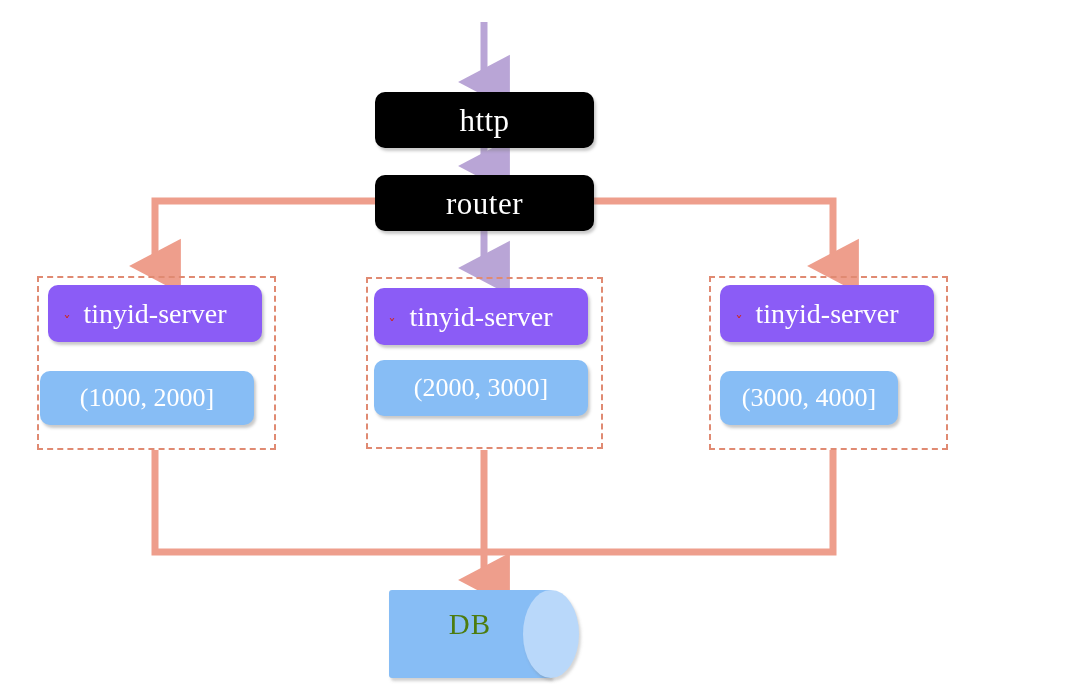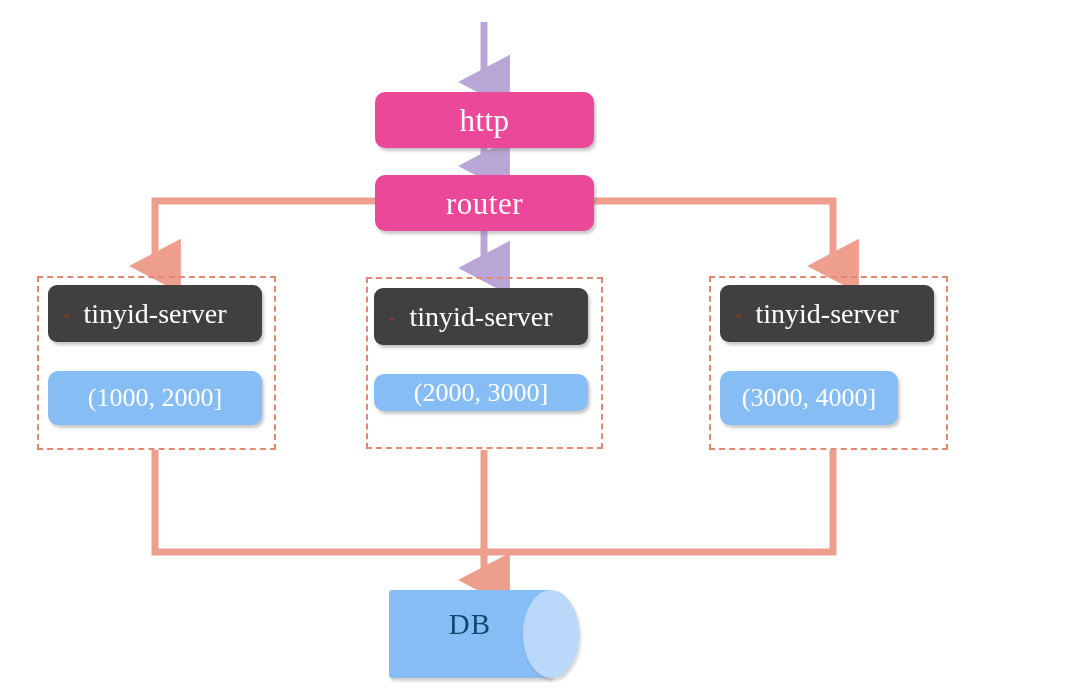--- a/index.html
+++ b/index.html
@@ -39,29 +39,28 @@
     align-items: center;
     justify-content: center;
     color: #ffffff;
     text-align: center;
     line-height: 1;
     box-shadow: 2px 3px 3px rgba(120,120,120,0.40);
     user-select: none;
   }
 
   .node-http, .node-router {
-    background: #ec4899;
+    background: #000000;
     font-size: 31px;
     letter-spacing: 0.5px;
   }
 
   .node-server {
-    background: #404040;
+    background: #8b5cf6;
     font-size: 28px;
-    border-radius: 9px;
   }
 
   .node-range {
     background: #87bdf5;
     font-size: 26px;
   }
 
   
   .group-box {
     position: absolute;
@@ -113,21 +112,21 @@
   }
   .db-label {
     position: absolute;
     left: 0;
     top: 0;
     width: 162px;
     height: 68px;
     display: flex;
     align-items: center;
     justify-content: center;
-    color: #0c4a6e;
+    color: #4d7c0f;
     font-size: 29px;
     letter-spacing: 1px;
     user-select: none;
   }
 </style>
 </head>
 <body>
 
 <div id="canvas">
 
@@ -175,32 +174,32 @@
     <span>router</span>
   </div>
 
   <div class="group-box" style="left:37px; top:276px; width:239px; height:174px;"></div>
 
   <div class="node node-server" style="left:48px; top:285px; width:214px; height:57px;">
     <span>tinyid-server</span>
   </div>
   <div class="caret-mark" style="left:61px; top:318px;">ˇ</div>
 
-  <div class="node node-range" style="left:48px; top:371px; width:214px; height:54px;">
+  <div class="node node-range" style="left:40px; top:371px; width:214px; height:54px;">
     <span>(1000, 2000]</span>
   </div>
 
   <div class="group-box" style="left:366px; top:277px; width:237px; height:172px;"></div>
 
   <div class="node node-server" style="left:374px; top:288px; width:214px; height:57px;">
     <span>tinyid-server</span>
   </div>
   <div class="caret-mark" style="left:386px; top:321px;">ˇ</div>
 
-  <div class="node node-range" style="left:374px; top:374px; width:214px; height:37px;">
+  <div class="node node-range" style="left:374px; top:360px; width:214px; height:56px;">
     <span>(2000, 3000]</span>
   </div>
 
   <div class="group-box" style="left:709px; top:276px; width:239px; height:174px;"></div>
 
   <div class="node node-server" style="left:720px; top:285px; width:214px; height:57px;">
     <span>tinyid-server</span>
   </div>
   <div class="caret-mark" style="left:733px; top:318px;">ˇ</div>
 

